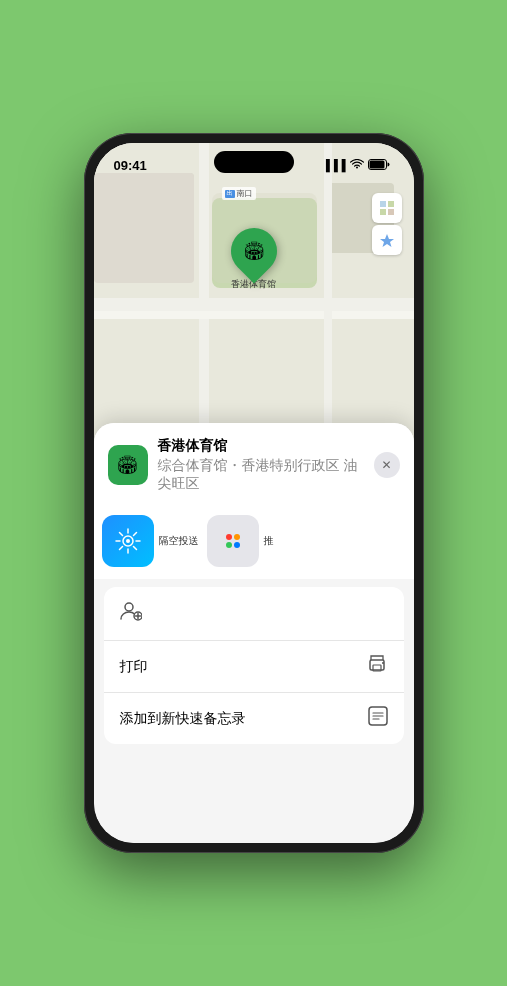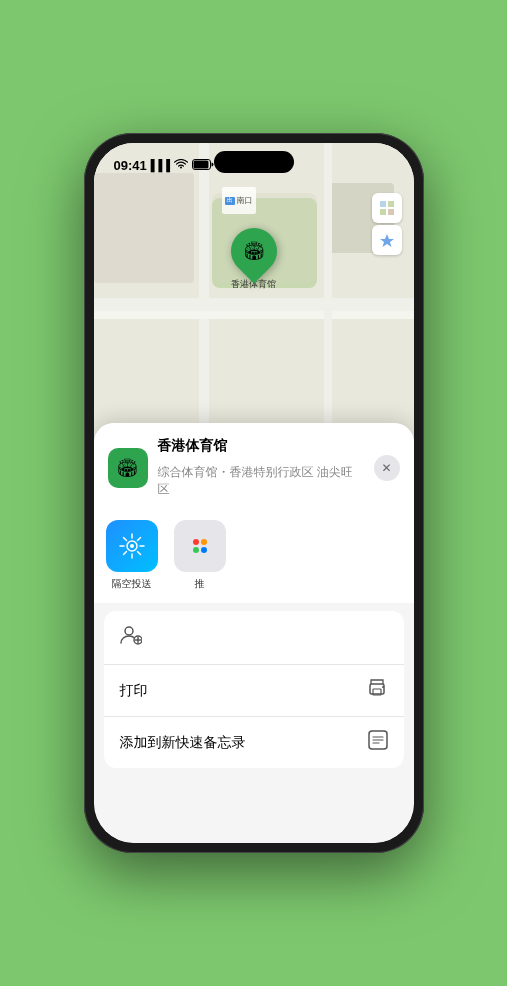--- a/index.html
+++ b/index.html
@@ -24,24 +24,25 @@
       width: 100%;
       height: 100%;
       background: #e8e8e8;
       border-radius: 40px;
       overflow: hidden;
       position: relative;
     }
     
     .status-bar {
       position: absolute;
-      top: 0; left: 0; right: 13px;
+      top: 0; left: 0; right: 4px;
       height: 36px;
       display: flex;
       align-items: center;
+      justify-content: space-between;
       padding: 8px 20px 0;
       z-index: 10;
     }
     .status-time {
       font-size: 13px;
       font-weight: 600;
       color: #000;
     }
     .status-icons {
       display: flex;
@@ -118,21 +119,21 @@
       width: 105px; height: 90px;
       background: #c8d8b0;
       border-radius: 8px;
     }
     .map-label {
       position: absolute;
       top: 44px; left: 128px;
       font-size: 8px;
       color: #555;
       background: rgba(255,255,255,0.8);
-      padding: 8px 3px;
+      padding: 1px 3px;
       border-radius: 2px;
       display: flex;
       align-items: center;
       gap: 2px;
     }
     .map-label-icon {
       width: 10px;
       height: 8px;
       background: #4a90e2;
       border-radius: 1px;
@@ -222,23 +223,23 @@
     }
     .venue-info {
       flex: 1;
     }
     .venue-name {
       font-size: 14px;
       font-weight: 600;
       color: #000;
     }
     .venue-sub {
-      font-size: 12px;
+      font-size: 14px;
       color: #888;
-      margin-top: 9px;
+      margin-top: 2px;
     }
     .close-btn {
       width: 26px;
       height: 26px;
       background: #e5e5ea;
       border-radius: 50%;
       display: flex;
       align-items: center;
       justify-content: center;
       font-size: 12px;
@@ -248,21 +249,21 @@
     
     .apps-row {
       display: flex;
       padding: 12px 8px;
       gap: 8px;
       background: white;
       overflow-x: auto;
     }
     .app-item {
       display: flex;
-      flex-direction: column;
+      flex-direction: row;
       align-items: center;
       gap: 5px;
       min-width: 60px;
     }
     .app-icon {
       width: 52px;
       height: 52px;
       border-radius: 12px;
       display: flex;
       align-items: center;

